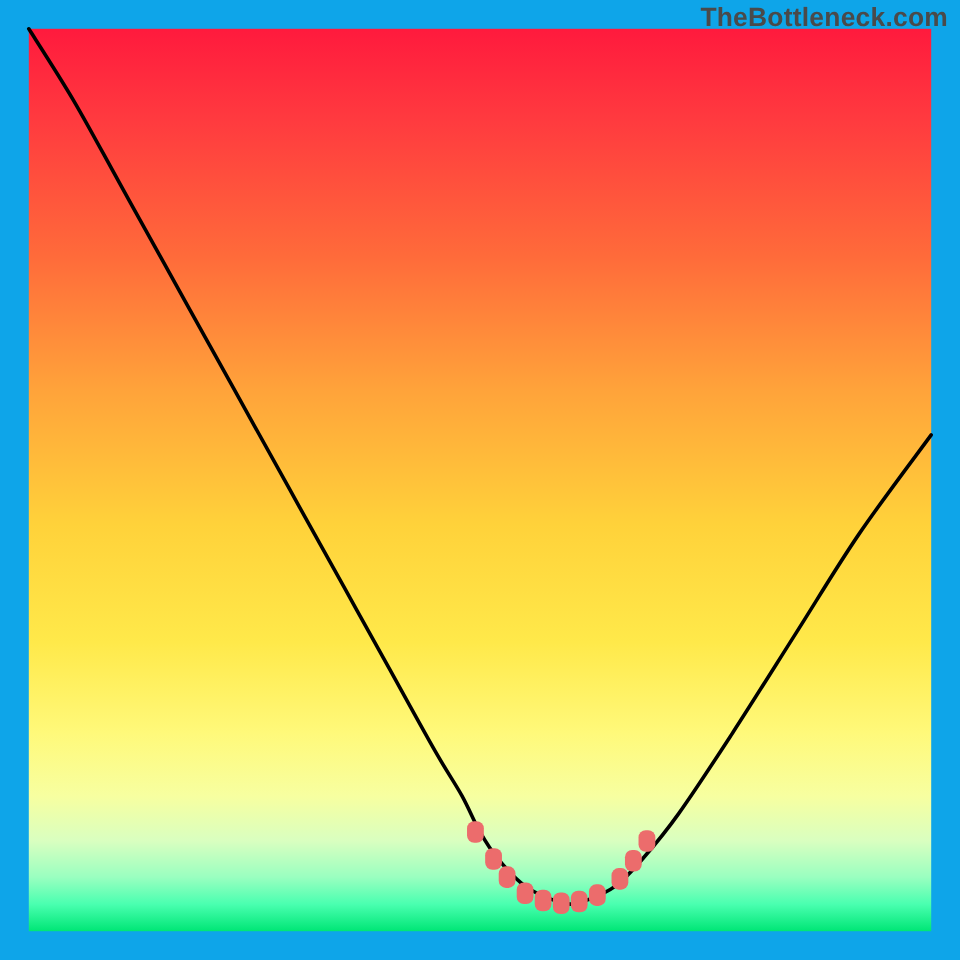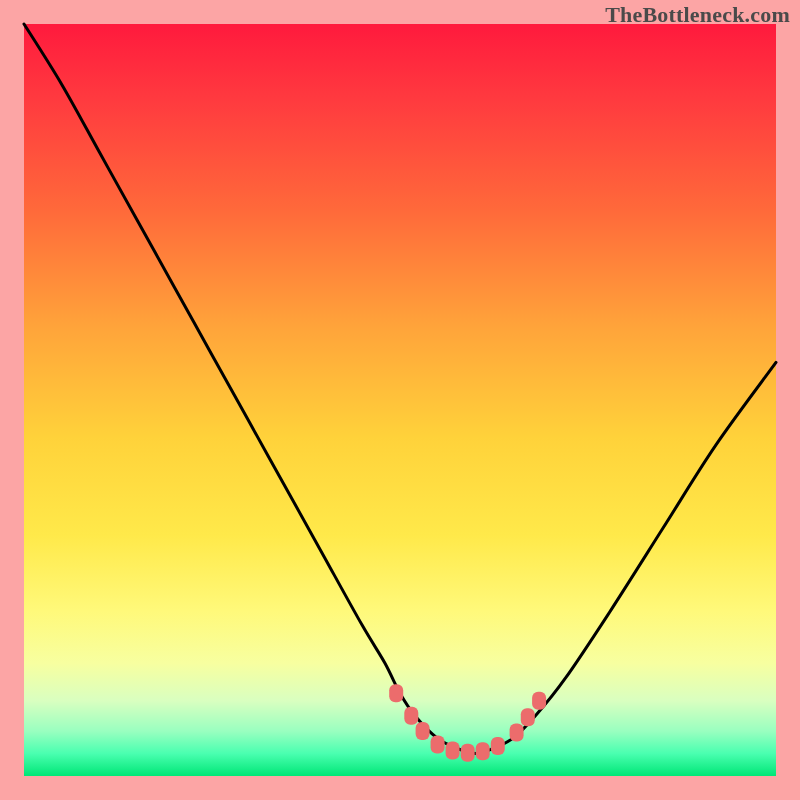--- a/index.html
+++ b/index.html
@@ -10,22 +10,21 @@
     background: #000;
     overflow: hidden;
     font-family: Arial, Helvetica, sans-serif;
   }
   .frame {
     position: absolute;
     left: 0;
     top: 0;
     width: 800px;
     height: 800px;
-    background: #fca5a5;
-    font-family: Liberation Serif, serif;
+    background: #0ea5e9;
   }
   .plot {
     position: absolute;
     left: 24px;
     top: 24px;
     width: 752px;
     height: 752px;
     
     background: linear-gradient(
       to bottom,

